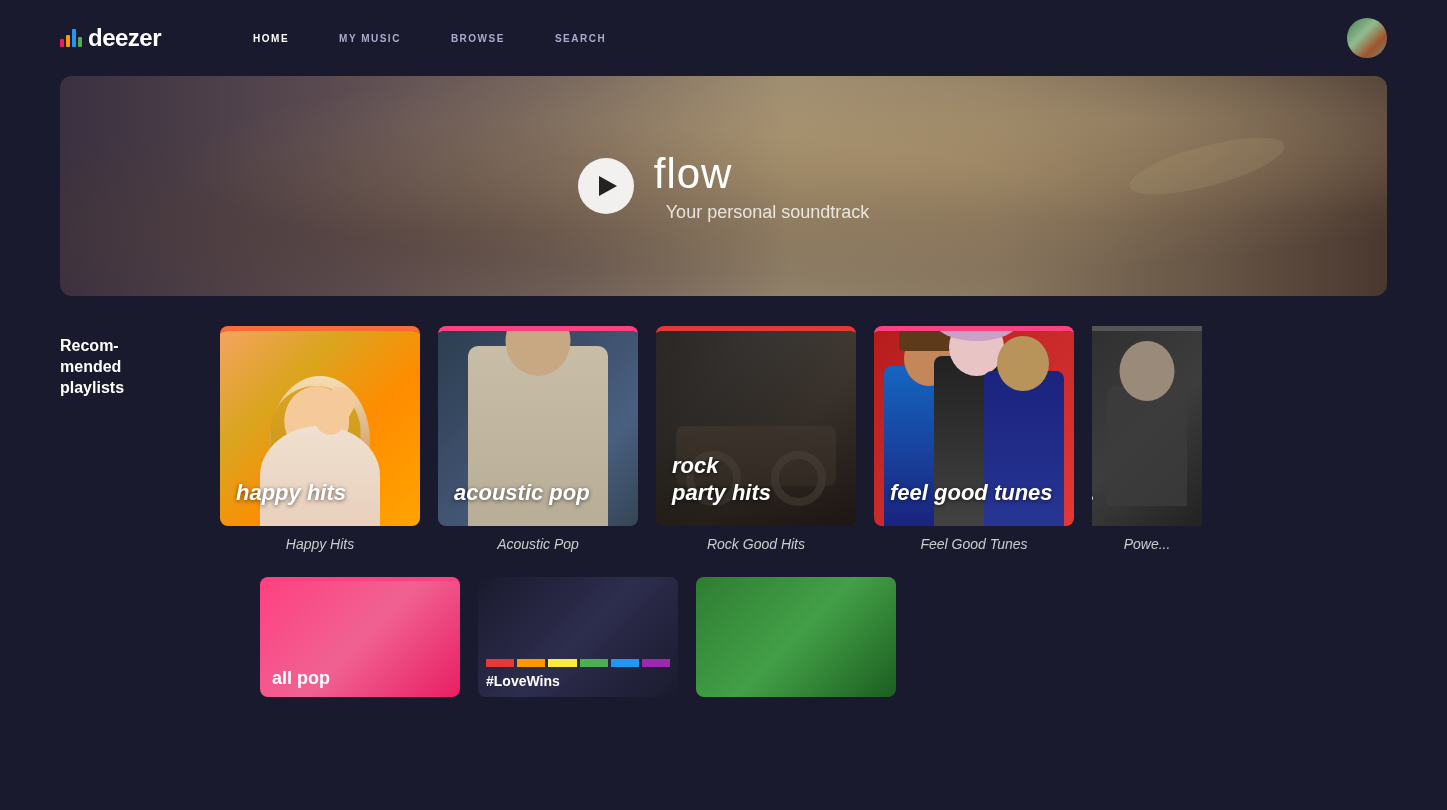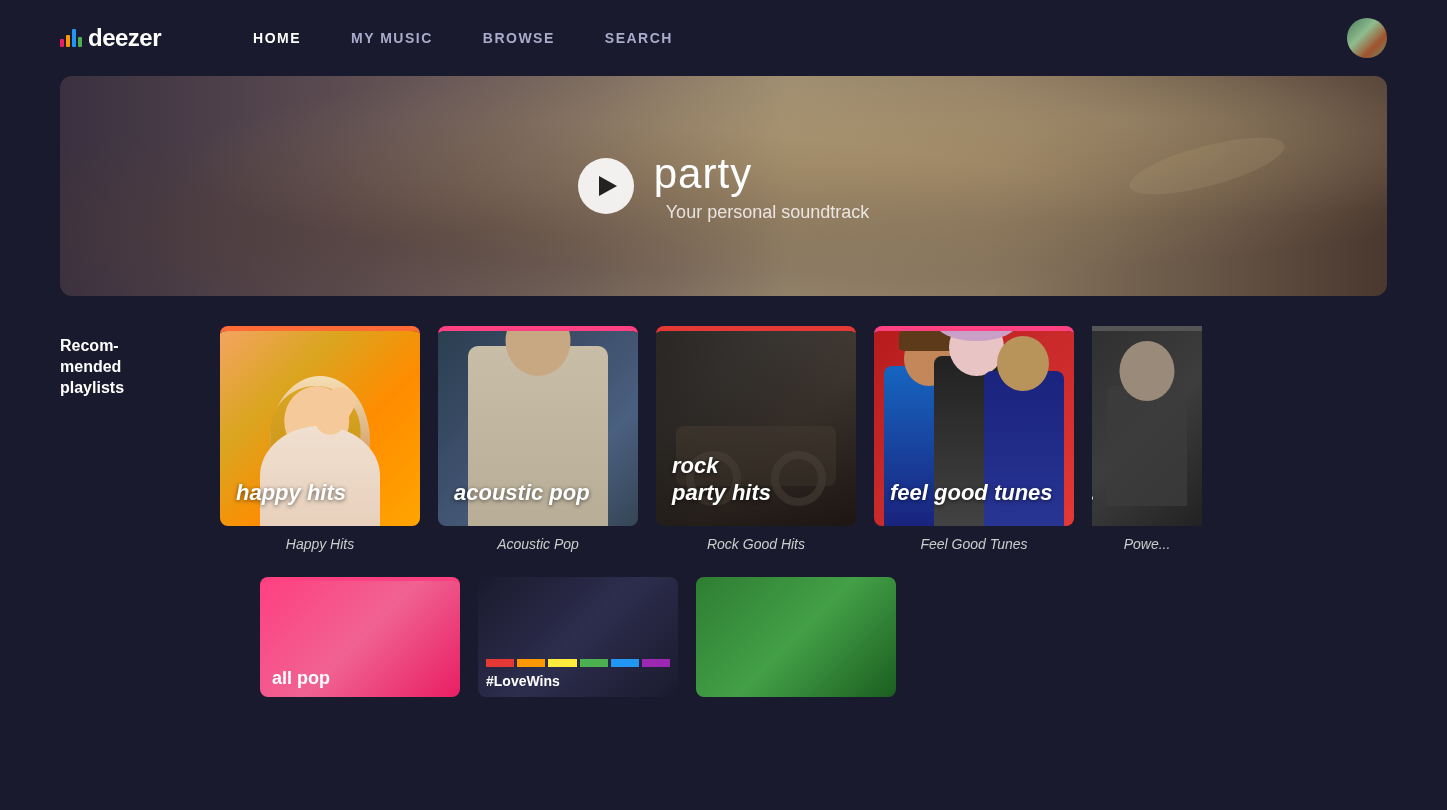--- a/index.html
+++ b/index.html
@@ -41,21 +41,21 @@
       color: #ffffff;
       letter-spacing: -0.5px;
     }
     .nav {
       display: flex;
       align-items: center;
       gap: 50px;
       flex: 1;
     }
     .nav-item {
-      font-size: 14px;
+      font-size: 10px;
       font-weight: 600;
       letter-spacing: 1.5px;
       color: #aaaacc;
       cursor: pointer;
       text-transform: uppercase;
     }
     .nav-item.active {
       color: #ffffff;
     }
     .user-avatar {
@@ -306,21 +306,21 @@
 
   <div style="position:absolute; top:30px; right:80px; width:300px; height:120px; opacity:0.5;">
     <svg viewBox="0 0 300 120" width="300" height="120">
       <ellipse cx="200" cy="60" rx="80" ry="20" fill="rgba(180,160,120,0.4)" transform="rotate(-15, 200, 60)"></ellipse>
       <ellipse cx="180" cy="55" rx="40" ry="10" fill="rgba(160,140,100,0.3)" transform="rotate(-15, 180, 55)"></ellipse>
     </svg>
   </div>
   <div class="hero-content">
     <div class="play-btn"></div>
     <div class="hero-info">
-      <div class="hero-title">party</div>
+      <div class="hero-title">flow</div>
       <div class="hero-subtitle">Your personal soundtrack</div>
     </div>
   </div>
 </section>
 
 <section class="section">
   <div class="section-row">
     <div class="section-label">
       Recom-<br>mended<br>playlists
     </div>

